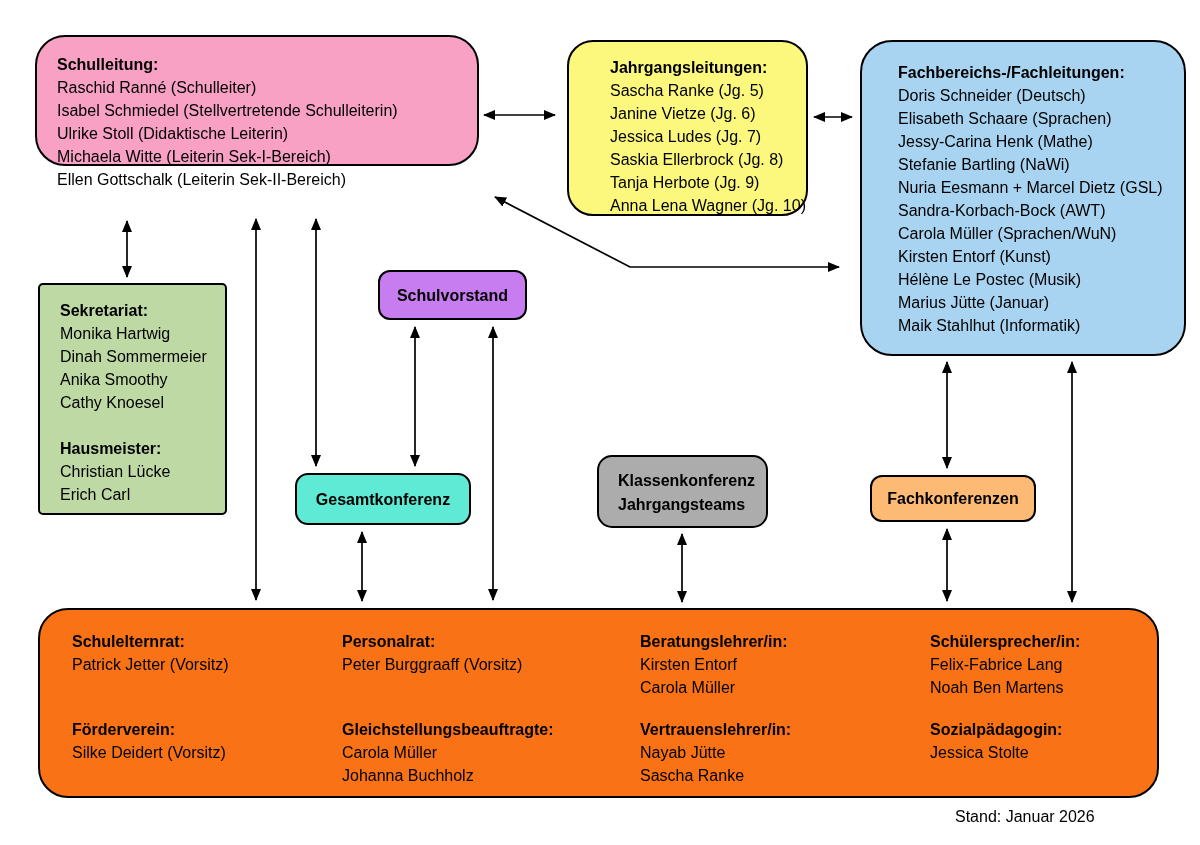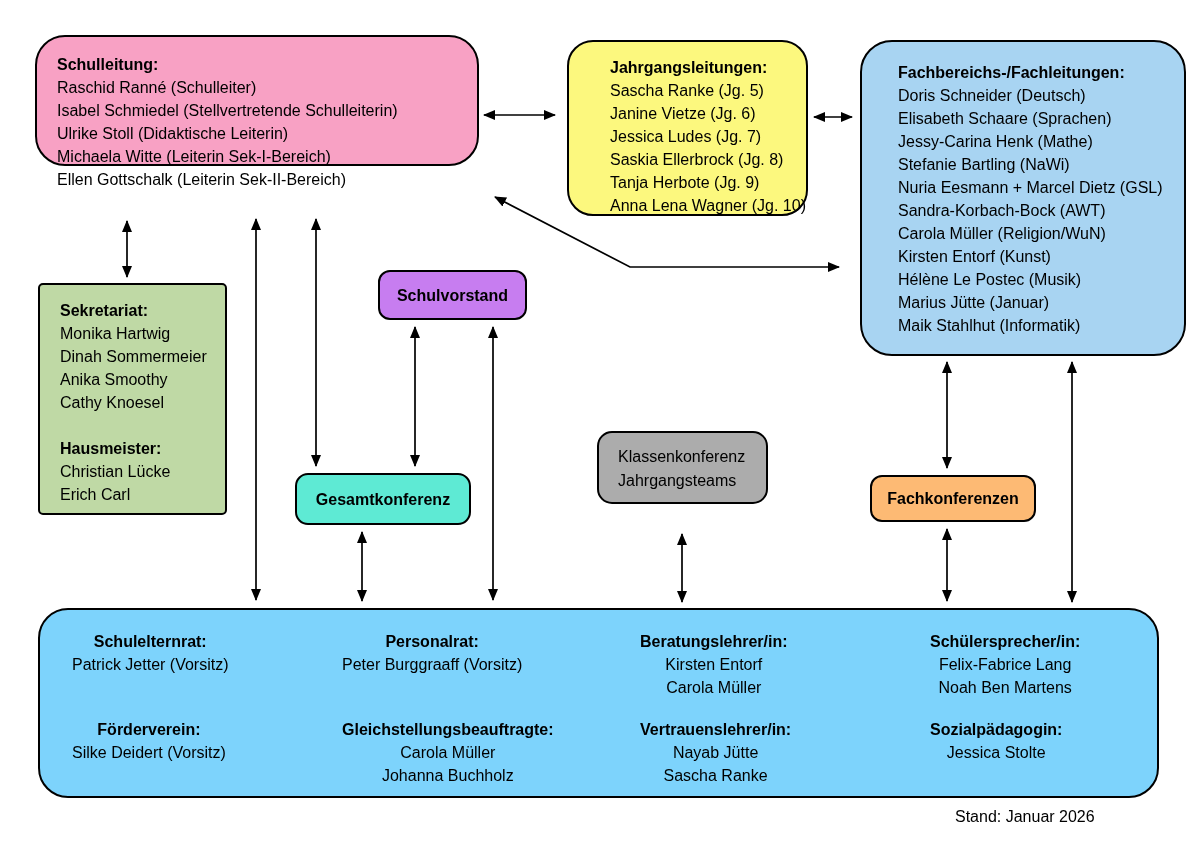--- a/index.html
+++ b/index.html
@@ -17,21 +17,21 @@
   .line { white-space:nowrap; }
 
   #box-schulleitung { left:35px; top:35px; width:444px; height:131px; border-radius:30px; padding:16px 20px; }
   #box-jahrgang     { left:567px; top:40px; width:241px; height:176px; border-radius:26px; padding:14px 18px; }
   #box-fachleitung  { left:860px; top:40px; width:326px; height:316px; border-radius:32px; padding:19px 22px; }
   #box-sekretariat  { left:38px;  top:283px; width:189px; height:232px; border-radius:5px; padding:14px 20px; }
 
   .small-box { display:flex; align-items:center; justify-content:center; font-weight:bold; text-align:center; }
   #box-schulvorstand { left:378px; top:270px; width:149px; height:50px; border-radius:12px; }
   #box-gesamtkonferenz { left:295px; top:473px; width:176px; height:52px; border-radius:13px; }
-  #box-klassenkonferenz { left:597px; top:431px; width:171px; height:73px; border-radius:15px; padding:12px 0 16px 19px; font-weight:normal; line-height:24px; }
+  #box-klassenkonferenz { left:597px; top:455px; width:171px; height:73px; border-radius:15px; padding:12px 0 16px 19px; font-weight:bold; line-height:24px; }
   #box-fachkonferenzen { left:870px; top:475px; width:166px; height:47px; border-radius:12px; }
 
   #box-gremien { left:38px; top:608px; width:1121px; height:190px; border-radius:30px; }
   .gcol { position:absolute; top:0; }
   #gcol-1 { left:32px; }  #gcol-2 { left:302px; }
   #gcol-3 { left:600px; } #gcol-4 { left:890px; }
   .ggroup { position:absolute; white-space:nowrap; }
   .g1 { top:20px; } .g2 { top:108px; }
 
   #footer-stand { position:absolute; left:955px; top:808px; font-size:16px; }
@@ -85,21 +85,21 @@
   </div>
 
   <div class="box" id="box-fachleitung" style="background-color: rgb(168, 212, 242); padding-left: 36px;">
     <div class="title">Fachbereichs-/Fachleitungen:</div>
     <div class="line">Doris Schneider (Deutsch)</div>
     <div class="line">Elisabeth Schaare (Sprachen)</div>
     <div class="line">Jessy-Carina Henk (Mathe)</div>
     <div class="line">Stefanie Bartling (NaWi)</div>
     <div class="line">Nuria Eesmann + Marcel Dietz (GSL)</div>
     <div class="line">Sandra-Korbach-Bock (AWT)</div>
-    <div class="line">Carola Müller (Religion/WuN)</div>
+    <div class="line">Carola Müller (Sprachen/WuN)</div>
     <div class="line">Kirsten Entorf (Kunst)</div>
     <div class="line">Hélène Le Postec (Musik)</div>
     <div class="line">Marius Jütte (Januar)</div>
     <div class="line">Maik Stahlhut (Informatik)</div>
   </div>
 
   <div class="box" id="box-sekretariat" style="background-color: rgb(191, 217, 165);">
     <div class="title">Sekretariat:</div>
     <div class="line">Monika Hartwig</div>
     <div class="line">Dinah Sommermeier</div>
@@ -121,21 +121,21 @@
 
   <div class="box" id="box-klassenkonferenz" style="background-color: rgb(172, 172, 172);">
     <div>Klassenkonferenz</div>
     <div>Jahrgangsteams</div>
   </div>
 
   <div class="box small-box" id="box-fachkonferenzen" style="background-color: #fdba74;">
     <span>Fachkonferenzen</span>
   </div>
 
-  <div class="box" id="box-gremien" style="background-color: #7dd3fc; text-align: center;">
+  <div class="box" id="box-gremien" style="background-color: #f97316;">
     <div class="gcol" id="gcol-1">
       <div class="ggroup g1">
         <div class="title">Schulelternrat:</div>
         <div class="line">Patrick Jetter (Vorsitz)</div>
       </div>
       <div class="ggroup g2">
         <div class="title">Förderverein:</div>
         <div class="line">Silke Deidert (Vorsitz)</div>
       </div>
     </div>

